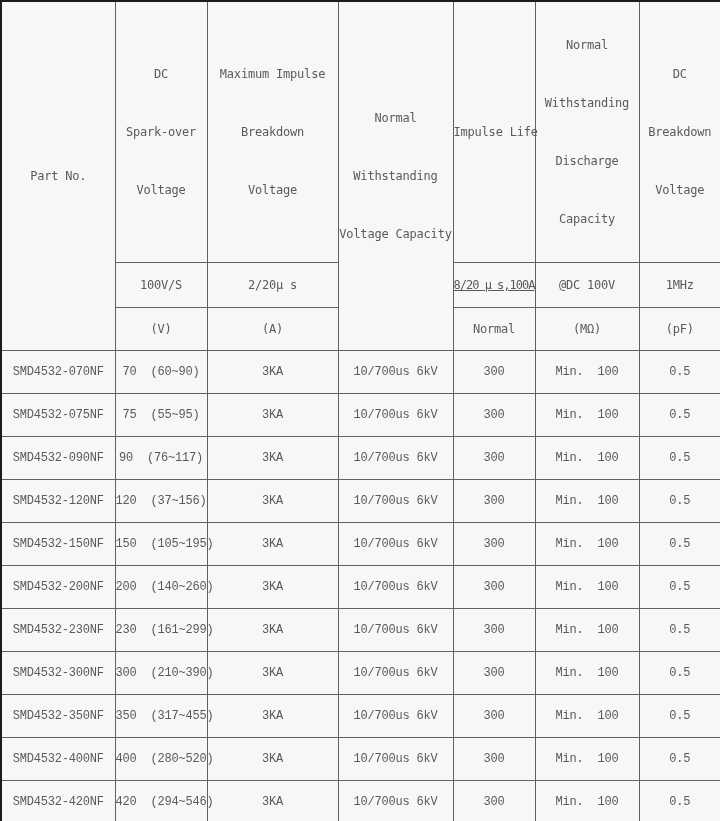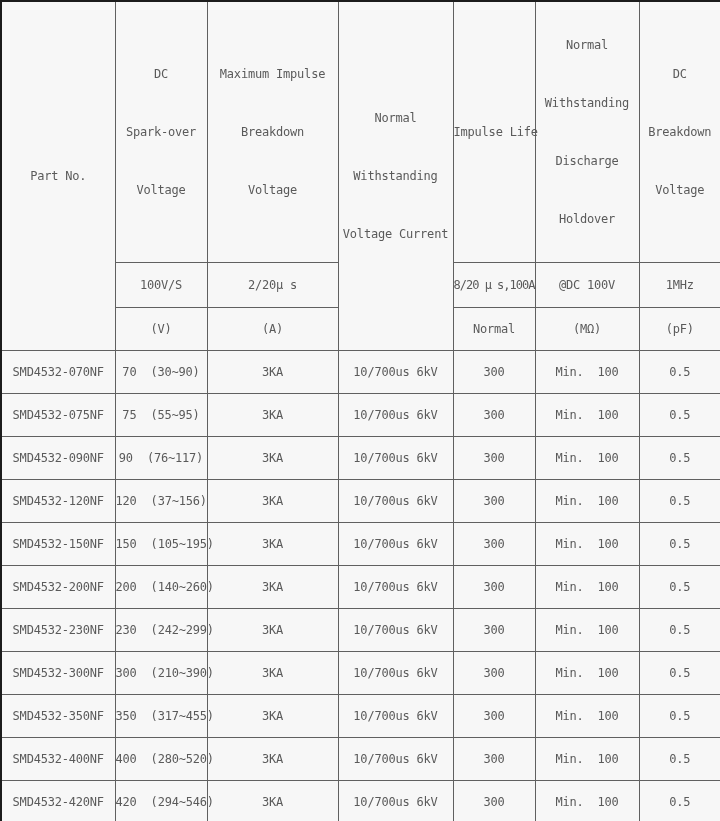--- a/index.html
+++ b/index.html
@@ -26,23 +26,23 @@
     text-align: center;
     vertical-align: middle;
     font-weight: normal;
     padding: 0;
     white-space: pre;
     overflow: visible;
   }
   thead tr.hdr-main  { height: 132px; }
   thead tr.hdr-cond  { height: 45px;  }
   thead tr.hdr-unit  { height: 43px;  }
-  tbody tr           { height: 43px;  }
+  tbody tr           { height: 43px; font-family: Liberation Mono, monospace;  }
   .hl { line-height: 30px; }
-  .condensed { letter-spacing: -1px; }
+  .condensed { letter-spacing: -1px; text-decoration: underline; }
 </style>
 </head>
 <body>
 
 <table class="spec-table">
   <colgroup>
     <col style="width:114px">
     <col style="width:92px">
     <col style="width:131px">
     <col style="width:115px">
@@ -59,30 +59,30 @@
         <div class="hl">Voltage</div>
       </th>
       <th>
         <div class="hl">Maximum Impulse</div>
         <div class="hl">Breakdown</div>
         <div class="hl">Voltage</div>
       </th>
       <th rowspan="3">
         <div class="hl">Normal</div>
         <div class="hl">Withstanding</div>
-        <div class="hl">Voltage Current</div>
+        <div class="hl">Voltage Capacity</div>
       </th>
       <th>
         <div class="hl">Impulse Life</div>
       </th>
       <th>
         <div class="hl">Normal</div>
         <div class="hl">Withstanding</div>
         <div class="hl">Discharge</div>
-        <div class="hl">Holdover</div>
+        <div class="hl">Capacity</div>
       </th>
       <th>
         <div class="hl">DC</div>
         <div class="hl">Breakdown</div>
         <div class="hl">Voltage</div>
       </th>
     </tr>
     <tr class="hdr-cond">
       <th>100V/S</th>
       <th>2/20μ s</th>
@@ -94,21 +94,21 @@
       <th>(V)</th>
       <th>(A)</th>
       <th>Normal</th>
       <th>(MΩ)</th>
       <th>(pF)</th>
     </tr>
   </thead>
   <tbody id="spec-body">
       <tr>
     <td>SMD4532-070NF</td>
-    <td>70  (30~90)</td>
+    <td>70  (60~90)</td>
     <td>3KA</td>
     <td>10/700us 6kV</td>
     <td>300</td>
     <td>Min.  100</td>
     <td>0.5</td>
   </tr>
       <tr>
     <td>SMD4532-075NF</td>
     <td>75  (55~95)</td>
     <td>3KA</td>
@@ -148,21 +148,21 @@
     <td>SMD4532-200NF</td>
     <td>200  (140~260)</td>
     <td>3KA</td>
     <td>10/700us 6kV</td>
     <td>300</td>
     <td>Min.  100</td>
     <td>0.5</td>
   </tr>
       <tr>
     <td>SMD4532-230NF</td>
-    <td>230  (242~299)</td>
+    <td>230  (161~299)</td>
     <td>3KA</td>
     <td>10/700us 6kV</td>
     <td>300</td>
     <td>Min.  100</td>
     <td>0.5</td>
   </tr>
       <tr>
     <td>SMD4532-300NF</td>
     <td>300  (210~390)</td>
     <td>3KA</td>

